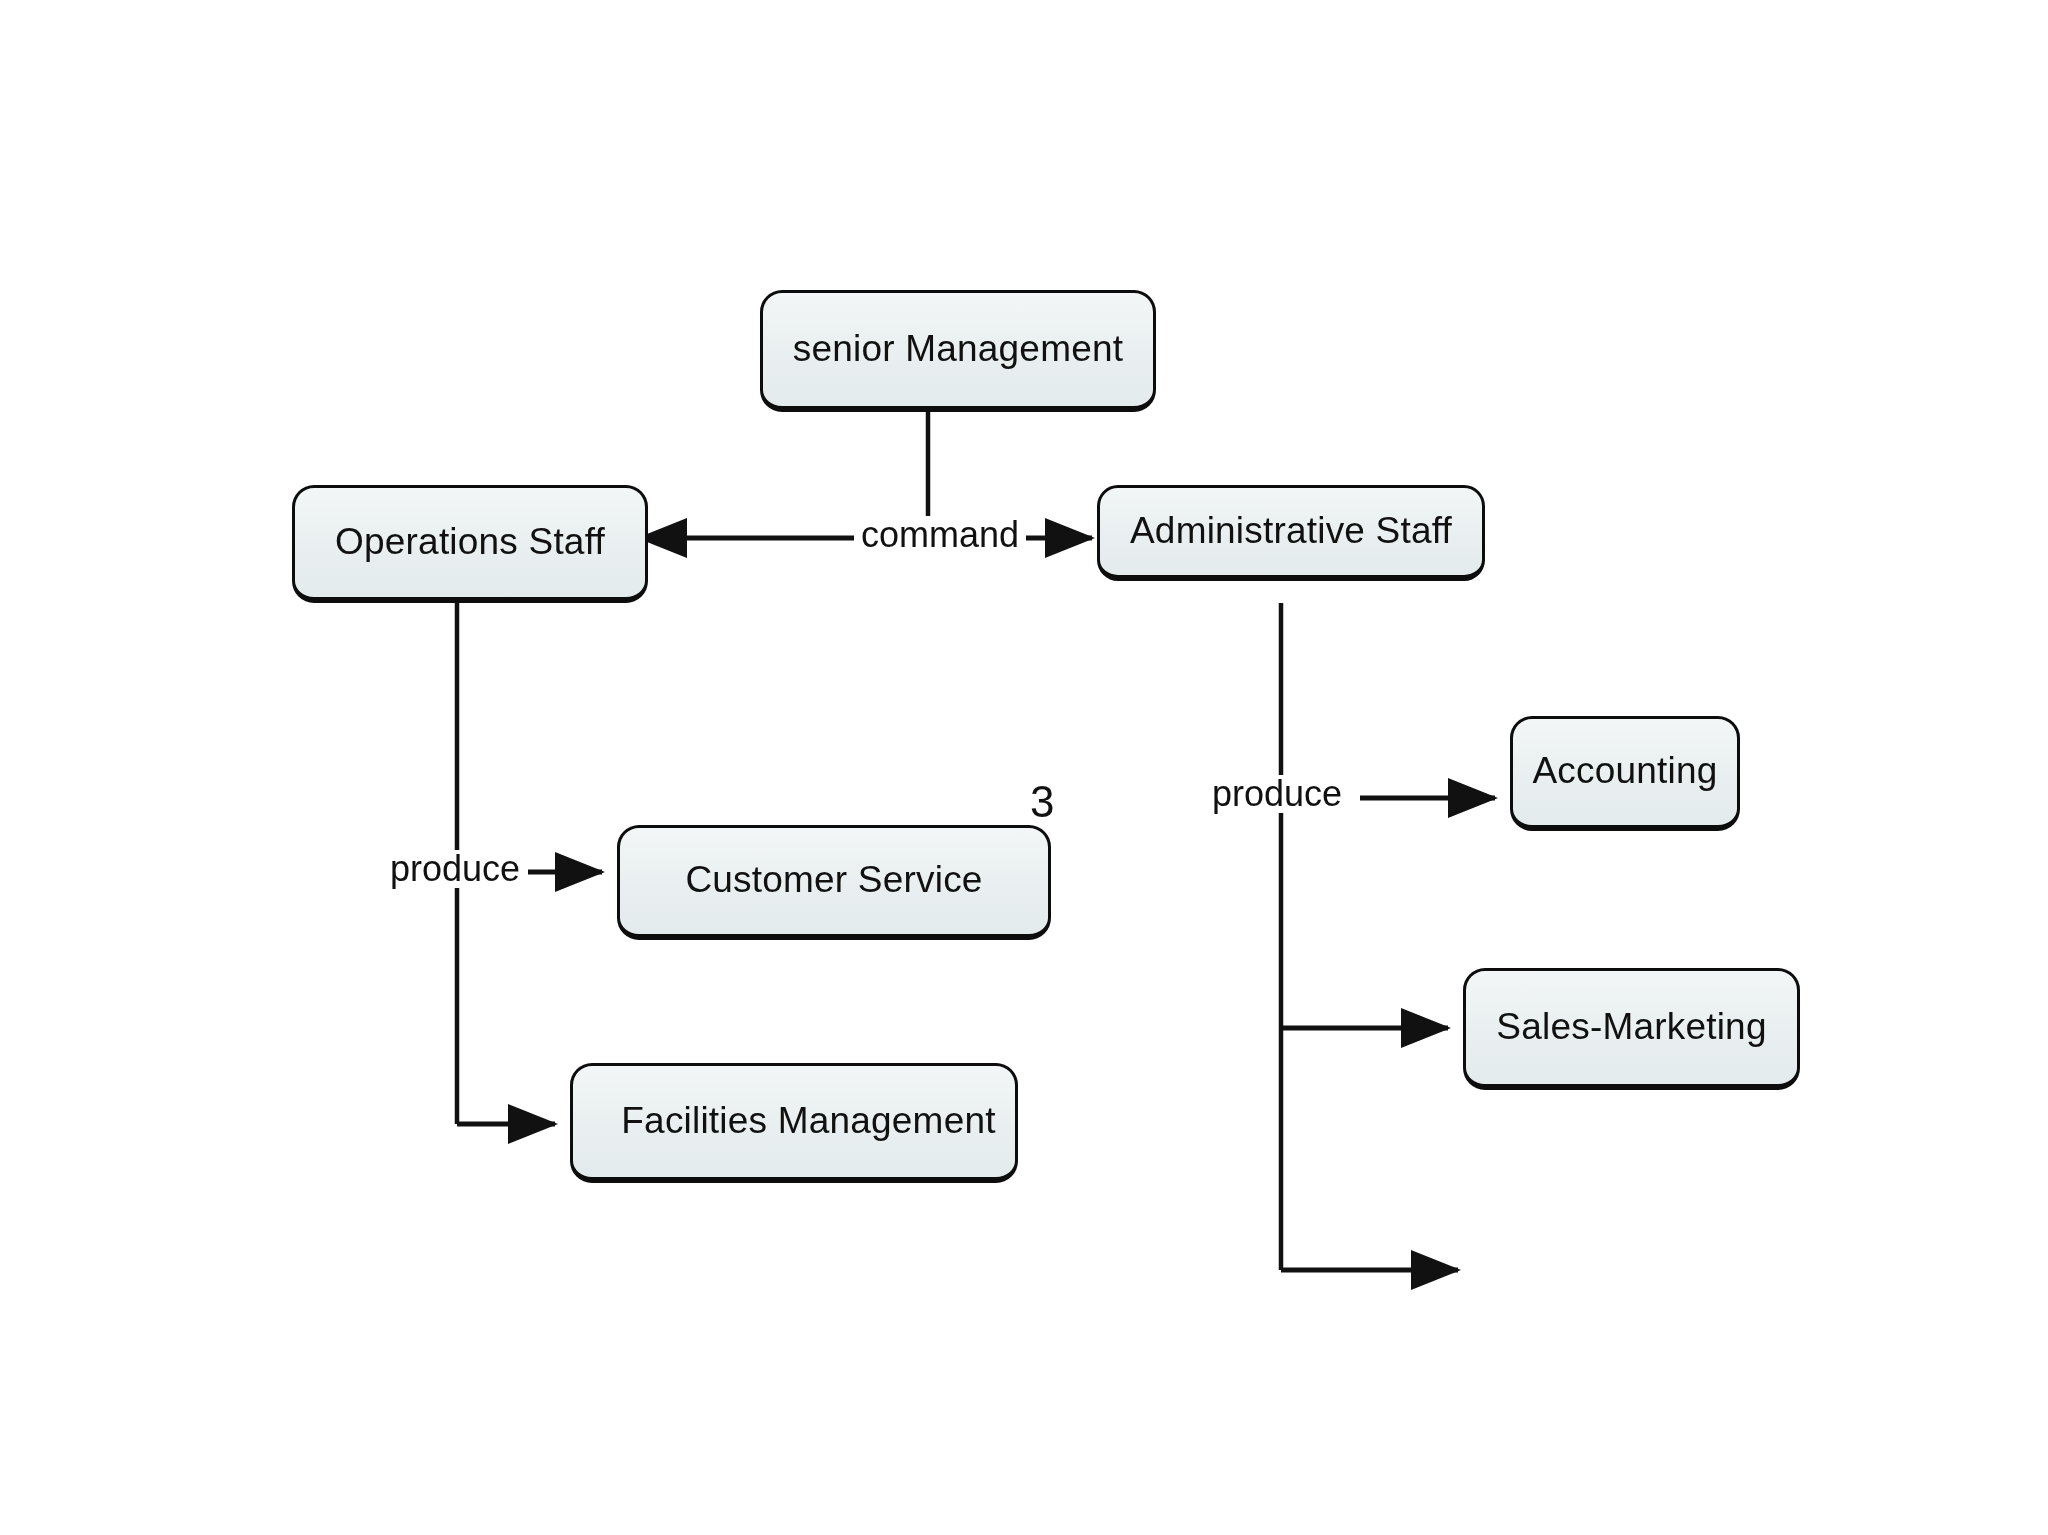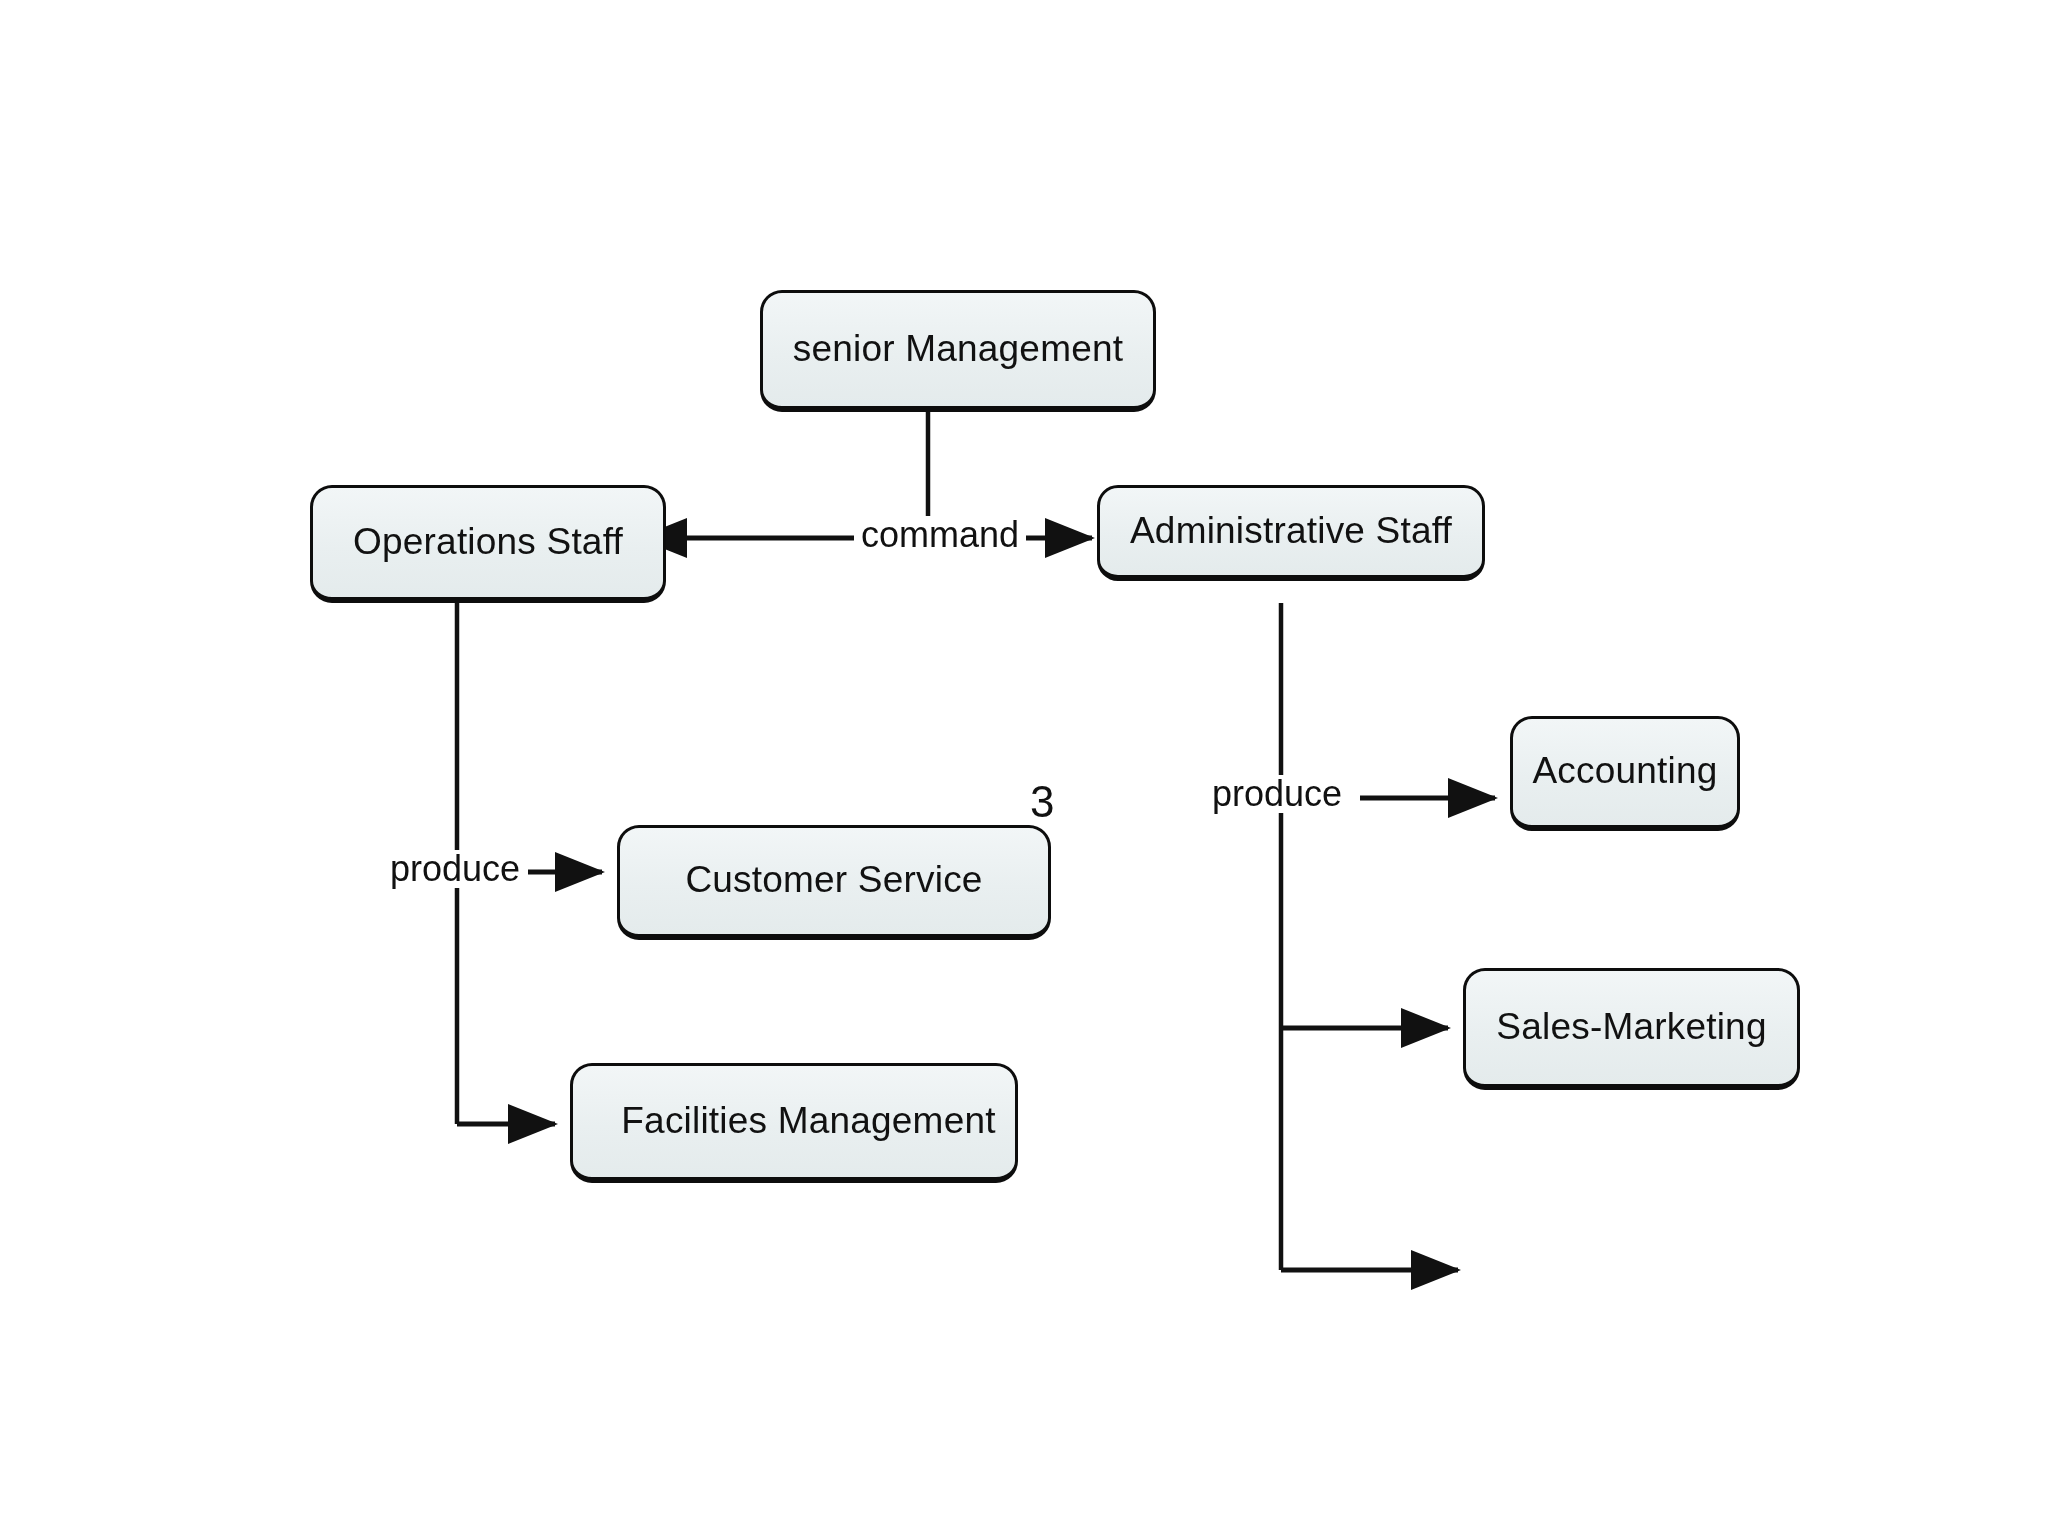--- a/index.html
+++ b/index.html
@@ -121,21 +121,21 @@
 
     <g>
       <path d="M 1281 1270 L 1458 1270" stroke="#111111" stroke-width="5" fill="none" marker-end="url(#arrowhead)"></path>
     </g>
   </svg>
 
   <div class="node" style="left:740px; top:290px; width:396px; height:122px;margin-left:20px;">
     <span class="node-label">senior Management</span>
   </div>
 
-  <div class="node" style="left:310px; top:485px; width:356px; height:118px;">
+  <div class="node" style="left:292px; top:485px; width:356px; height:118px;">
     <span class="node-label">Operations Staff</span>
   </div>
 
   <div class="node" style="left:1097px; top:485px; width:388px; height:96px;border-radius:21px;">
     <span class="node-label">Administrative Staff</span>
   </div>
 
   <div class="node" style="left:617px; top:825px; width:434px; height:115px;">
     <span class="node-label">Customer Service</span>
   </div>

